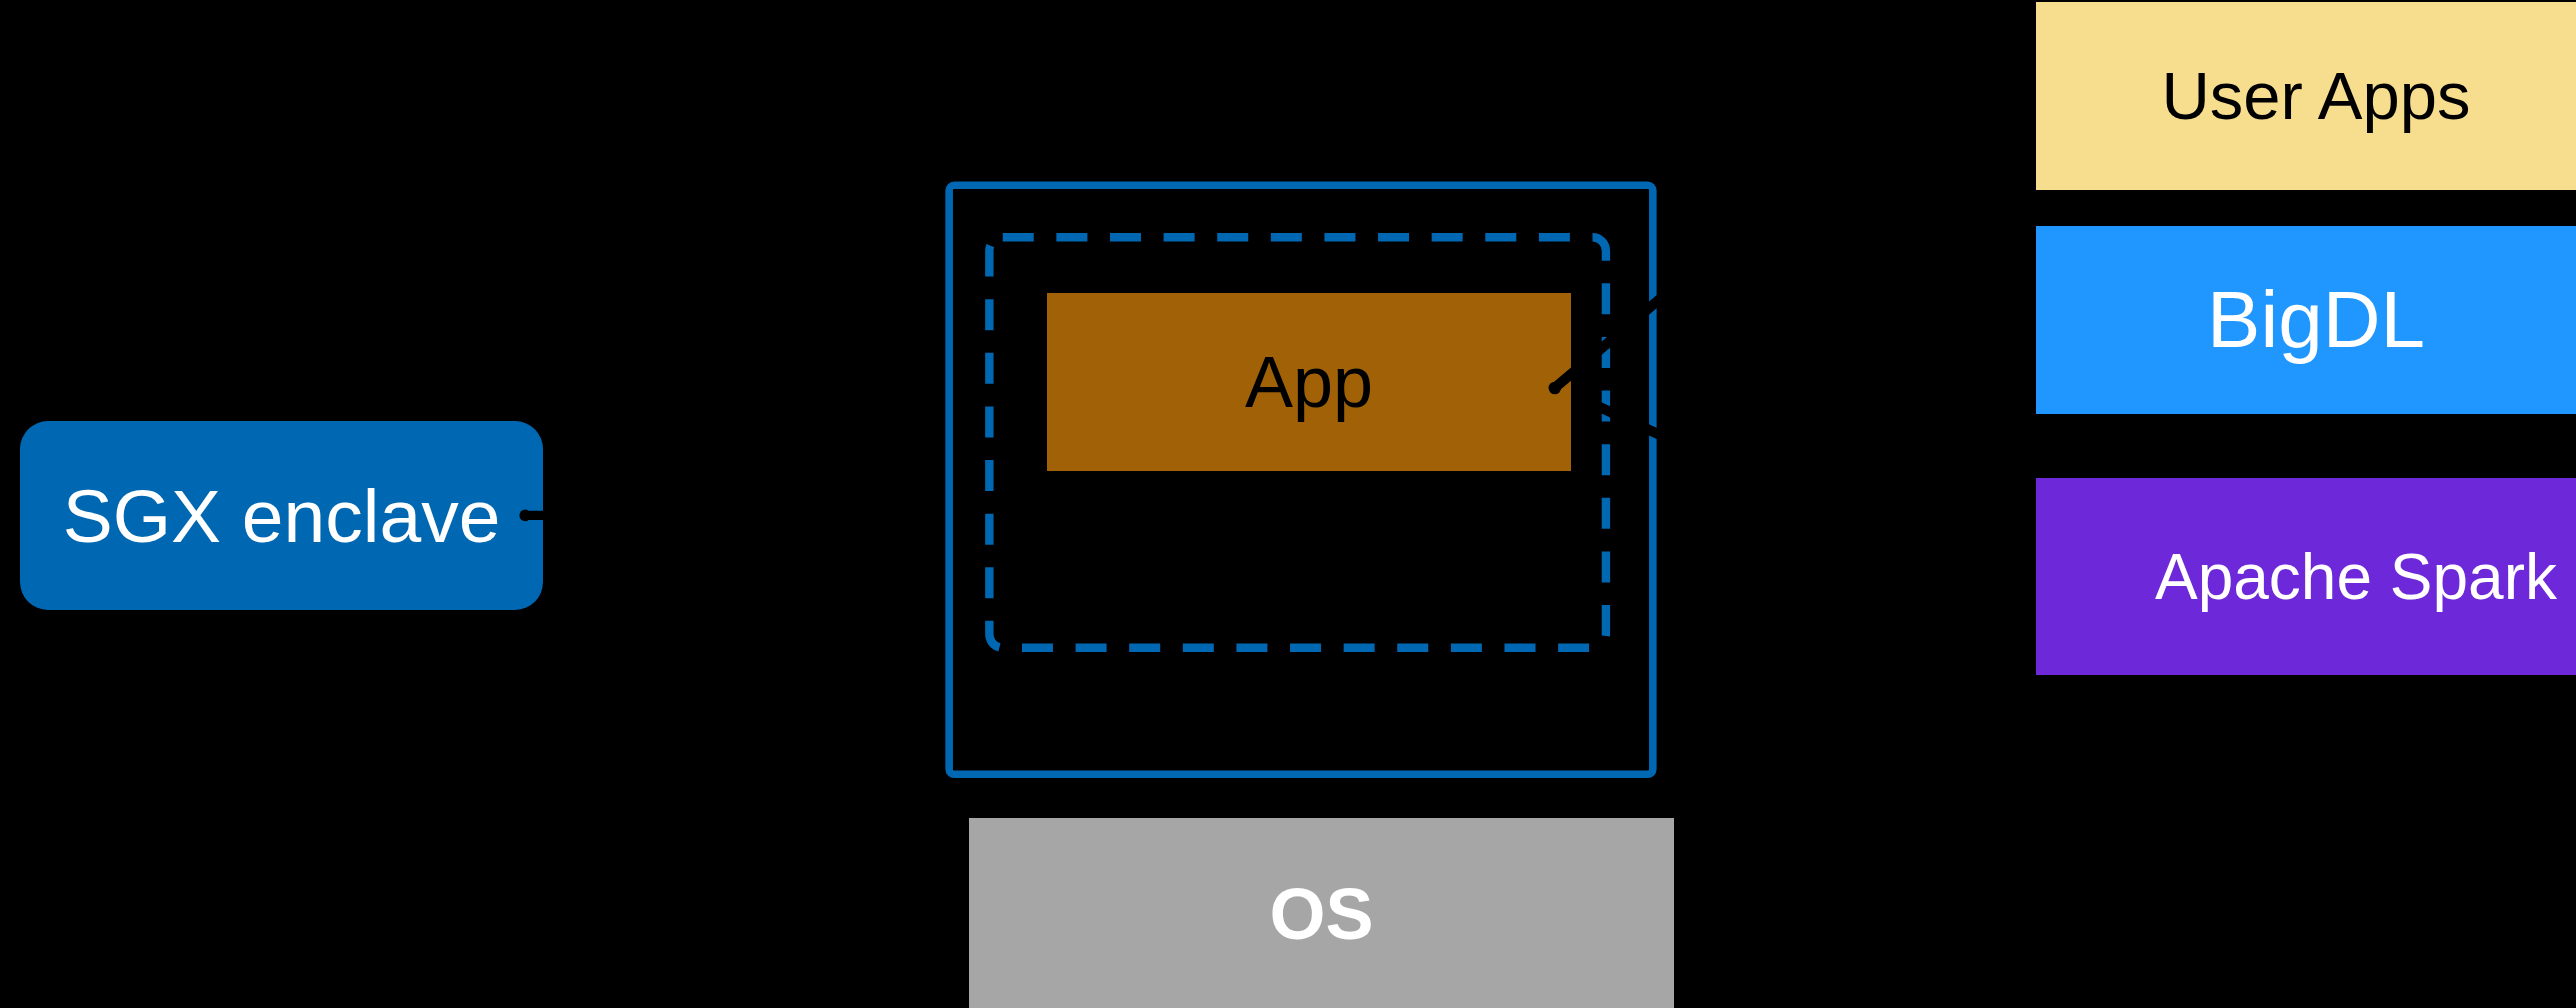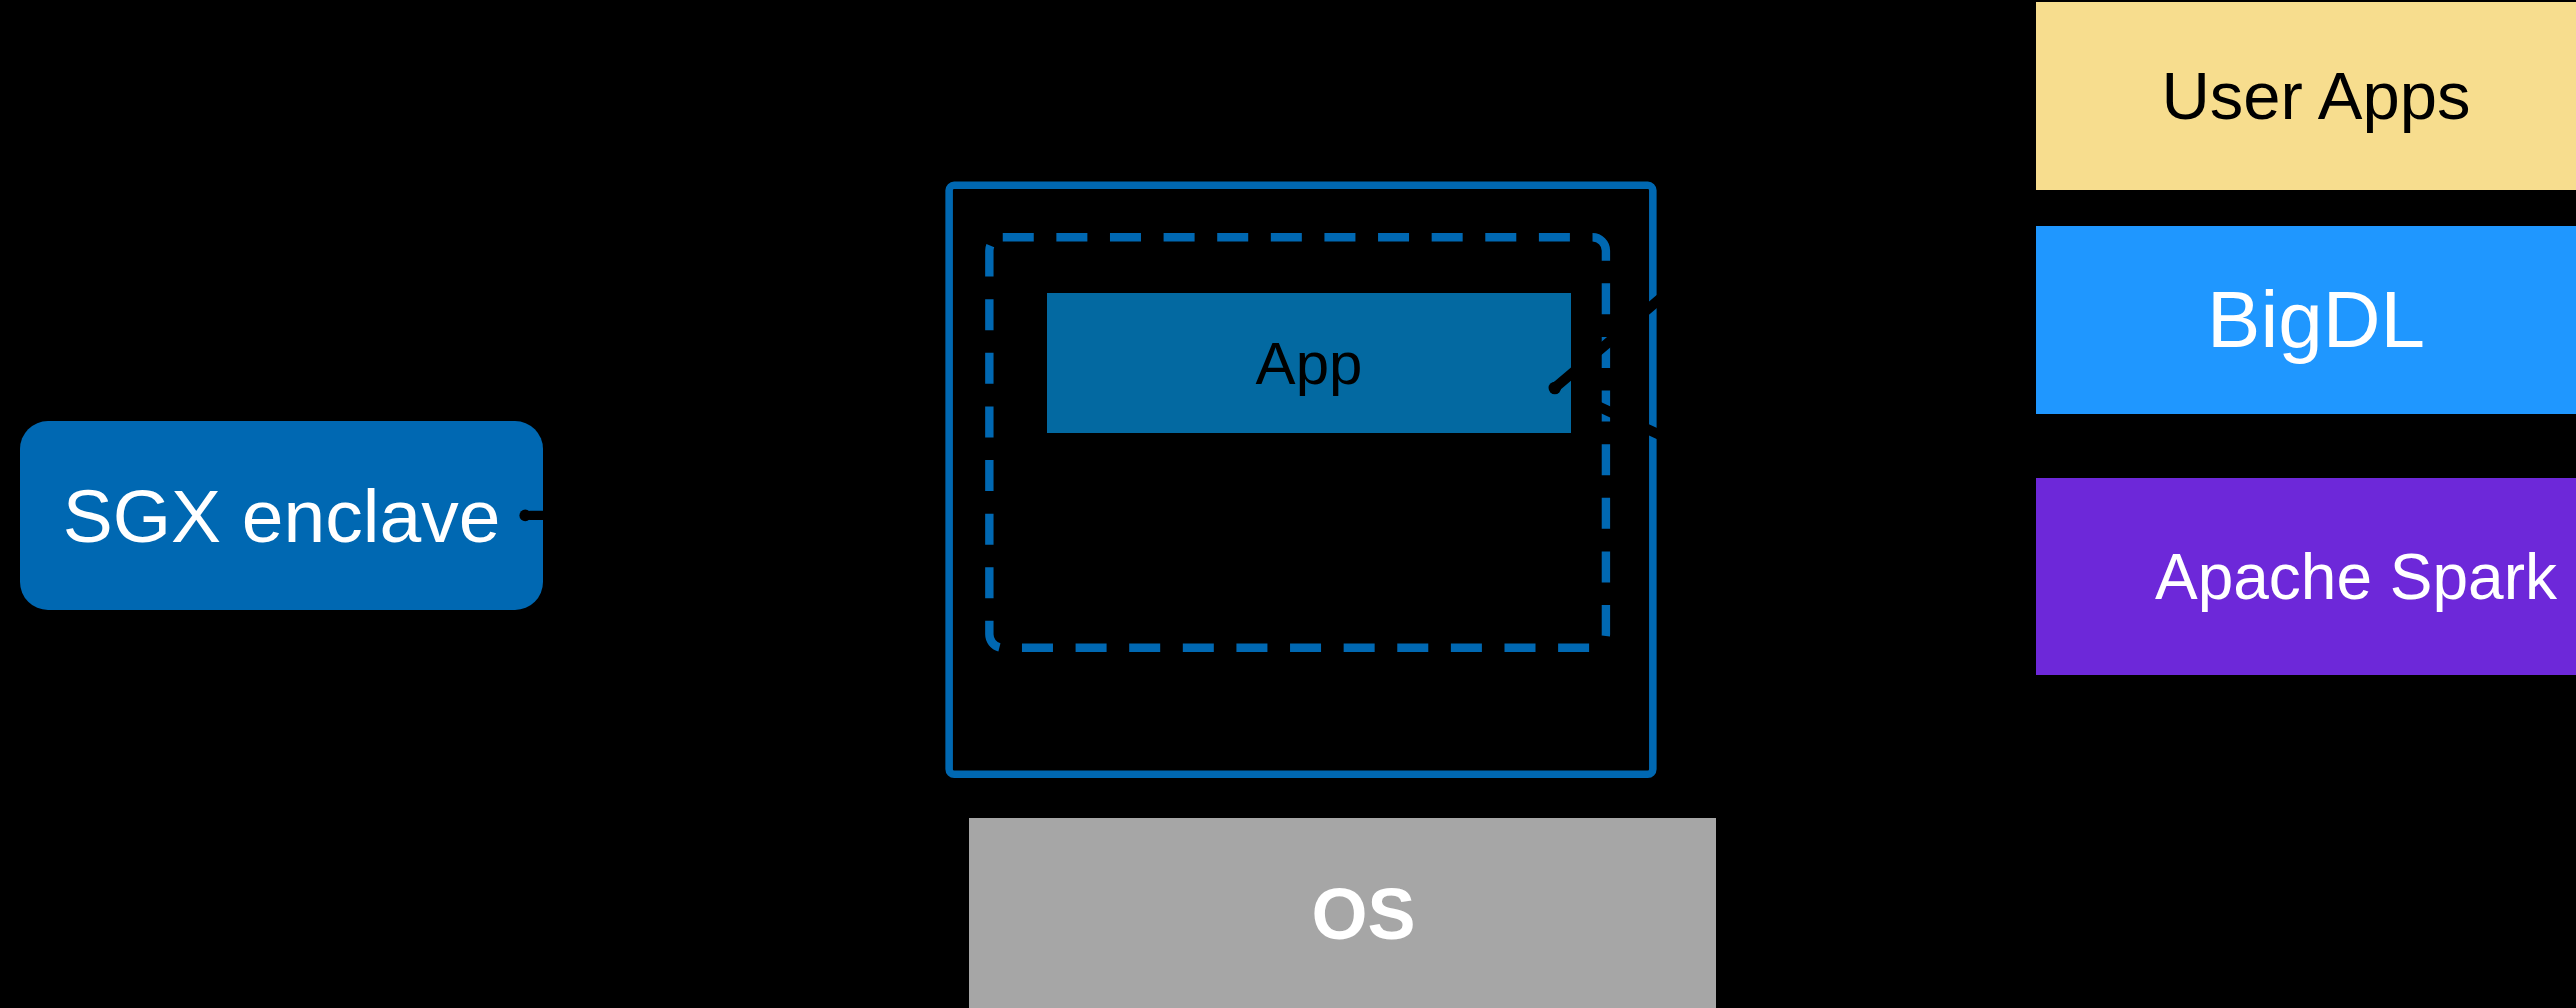--- a/index.html
+++ b/index.html
@@ -31,30 +31,30 @@
   }
 
   
   .sgx-box {
     left: 0px; top: 421px; width: 523px; height: 189px;
     background: #0068B2; color: #FFFFFF; font-size: 75px; border-radius: 28px;
   }
 
   
   .app-box {
-    left: 1027px; top: 293px; width: 524px; height: 140px;
-    background: #0369a1; color: #000000; font-size: 60px;
+    left: 1027px; top: 293px; width: 524px; height: 178px;
+    background: #a16207; color: #000000; font-size: 72px;
   }
   .libos-box {
     left: 1037px; top: 546px; width: 523px; height: 188px;
     background: #0068B2; color: #FFFFFF; font-size: 69px;
   }
   .os-box {
     left: 949px; top: 818px; width: 705px; height: 191px;
-    background: #A6A6A6; color: #FFFFFF; font-size: 72px; font-weight: bold; padding-left: 42px;
+    background: #A6A6A6; color: #FFFFFF; font-size: 72px; font-weight: bold;
   }
 
   
   .user-apps-box {
     left: 2016px; top: 1.7px; width: 560px; height: 188px;
     background: #F7DD8E; color: #000000; font-size: 67px;
   }
   .bigdl-box {
     left: 2016px; top: 226px; width: 560px; height: 188px;
     background: #1F97FF; color: #FFFFFF; font-size: 80px;

